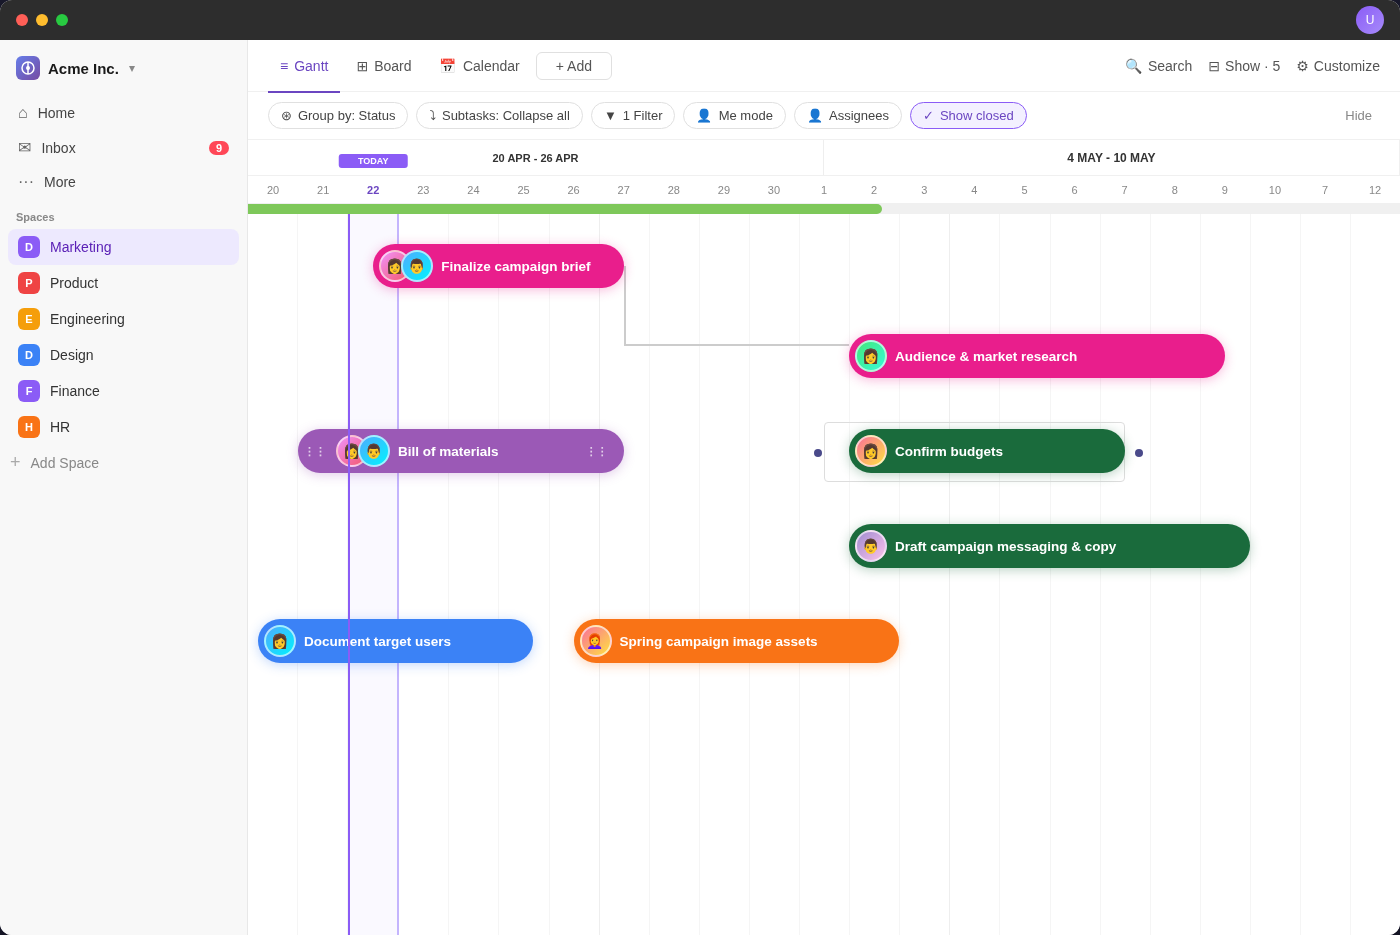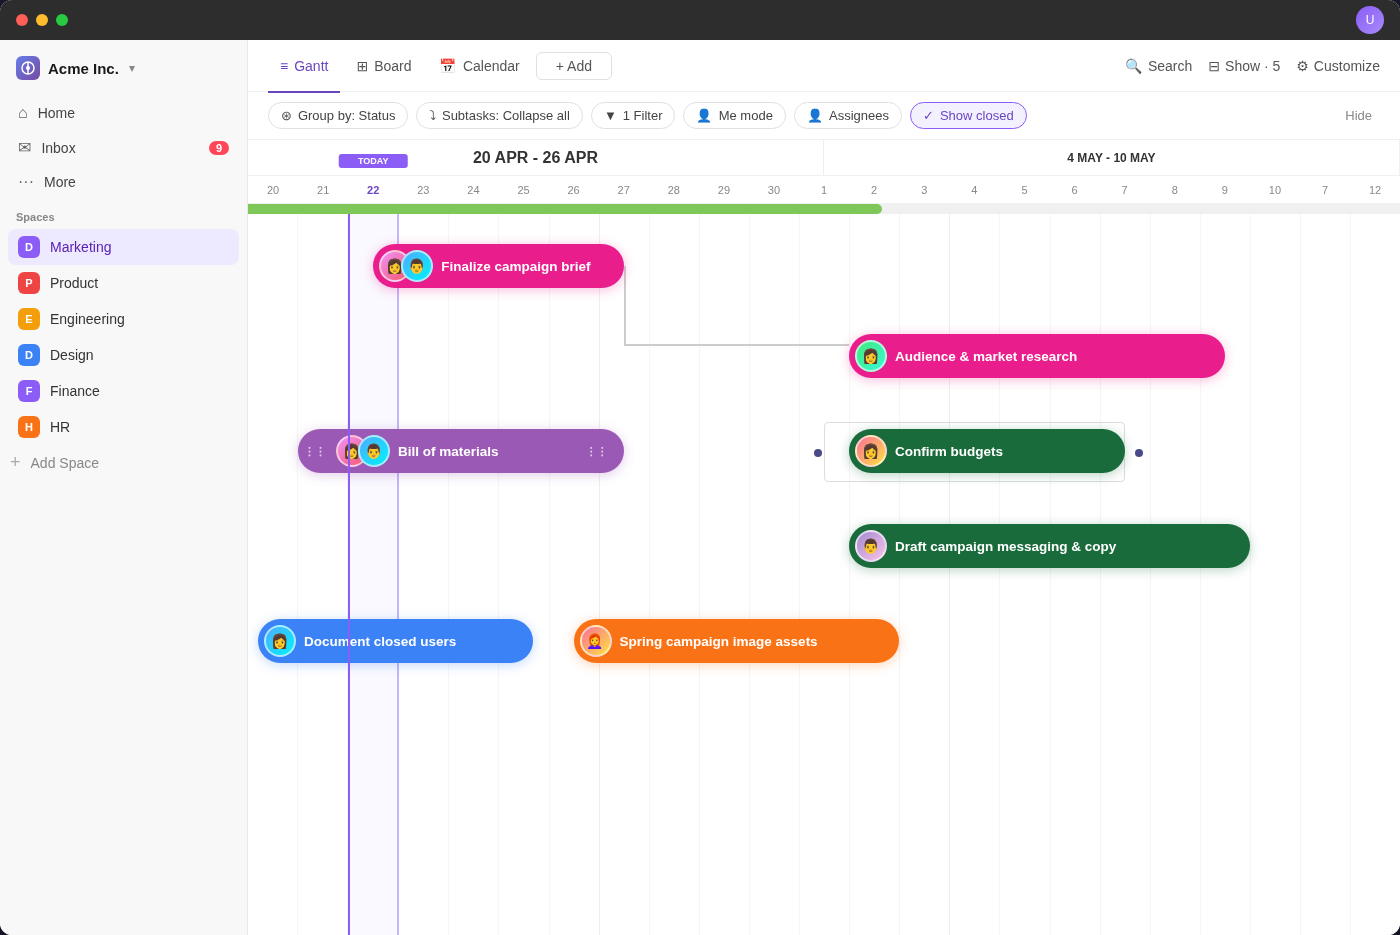--- a/index.html
+++ b/index.html
@@ -507,21 +507,21 @@
         </div>
         <div class="hide-btn">
           <span>Hide</span>
         </div>
       </div>
 
       <div class="gantt-container">
         <div class="gantt-content" style="height:100%;">
 
           <div class="gantt-header-dates" style="display:flex; height:36px; border-bottom:1px solid #f0f0f0;">
-            <div class="date-group" style="flex:7; justify-content:center; border-right:1px solid #eee; font-size:16px; font-weight:600; color:#333;">
+            <div class="date-group" style="flex:7; justify-content:center; border-right:1px solid #eee; font-size:11px; font-weight:600; color:#333;">
               <span>20 APR - 26 APR</span>
             </div>
             <div class="date-group" style="flex:7; justify-content:center; font-size:12px; font-weight:600; color:#333;">
               <span>4 MAY - 10 MAY</span>
             </div>
           </div>
 
           <div class="day-numbers" style="display:flex; height:28px; border-bottom:1px solid #f0f0f0; background:#fff;">
             <div class="day-num">20</div>
             <div class="day-num">21</div>
@@ -638,21 +638,21 @@
               <div class="task-avatar" style="background:linear-gradient(135deg,#a18cd1,#fbc2eb);width:32px;height:32px;border-radius:50%;overflow:hidden;flex-shrink:0;border:2px solid rgba(255,255,255,0.6);">
                 <div class="avatar-face" style="font-size:14px;">👨</div>
               </div>
               <span style="font-size:13.5px;">Draft campaign messaging &amp; copy</span>
             </div>
 
             <div class="task-bar" style="left:calc(0.2/23*100%); width:calc(5.5/23*100%); top:405px; background:#3b82f6; box-shadow:0 2px 12px rgba(59,130,246,0.3);">
               <div class="task-avatar" style="background:linear-gradient(135deg,#4facfe,#00f2fe);width:32px;height:32px;border-radius:50%;overflow:hidden;flex-shrink:0;border:2px solid rgba(255,255,255,0.6);">
                 <div class="avatar-face" style="font-size:14px;">👩</div>
               </div>
-              <span style="font-size:13.5px;">Document closed users</span>
+              <span style="font-size:13.5px;">Document target users</span>
             </div>
 
             <div class="task-bar" style="left:calc(6.5/23*100%); width:calc(6.5/23*100%); top:405px; background:#f97316; box-shadow:0 2px 12px rgba(249,115,22,0.3);">
               <div class="task-avatar" style="background:linear-gradient(135deg,#fa709a,#fee140);width:32px;height:32px;border-radius:50%;overflow:hidden;flex-shrink:0;border:2px solid rgba(255,255,255,0.6);">
                 <div class="avatar-face" style="font-size:14px;">👩‍🦰</div>
               </div>
               <span style="font-size:13.5px;">Spring campaign image assets</span>
             </div>
 
           </div>

